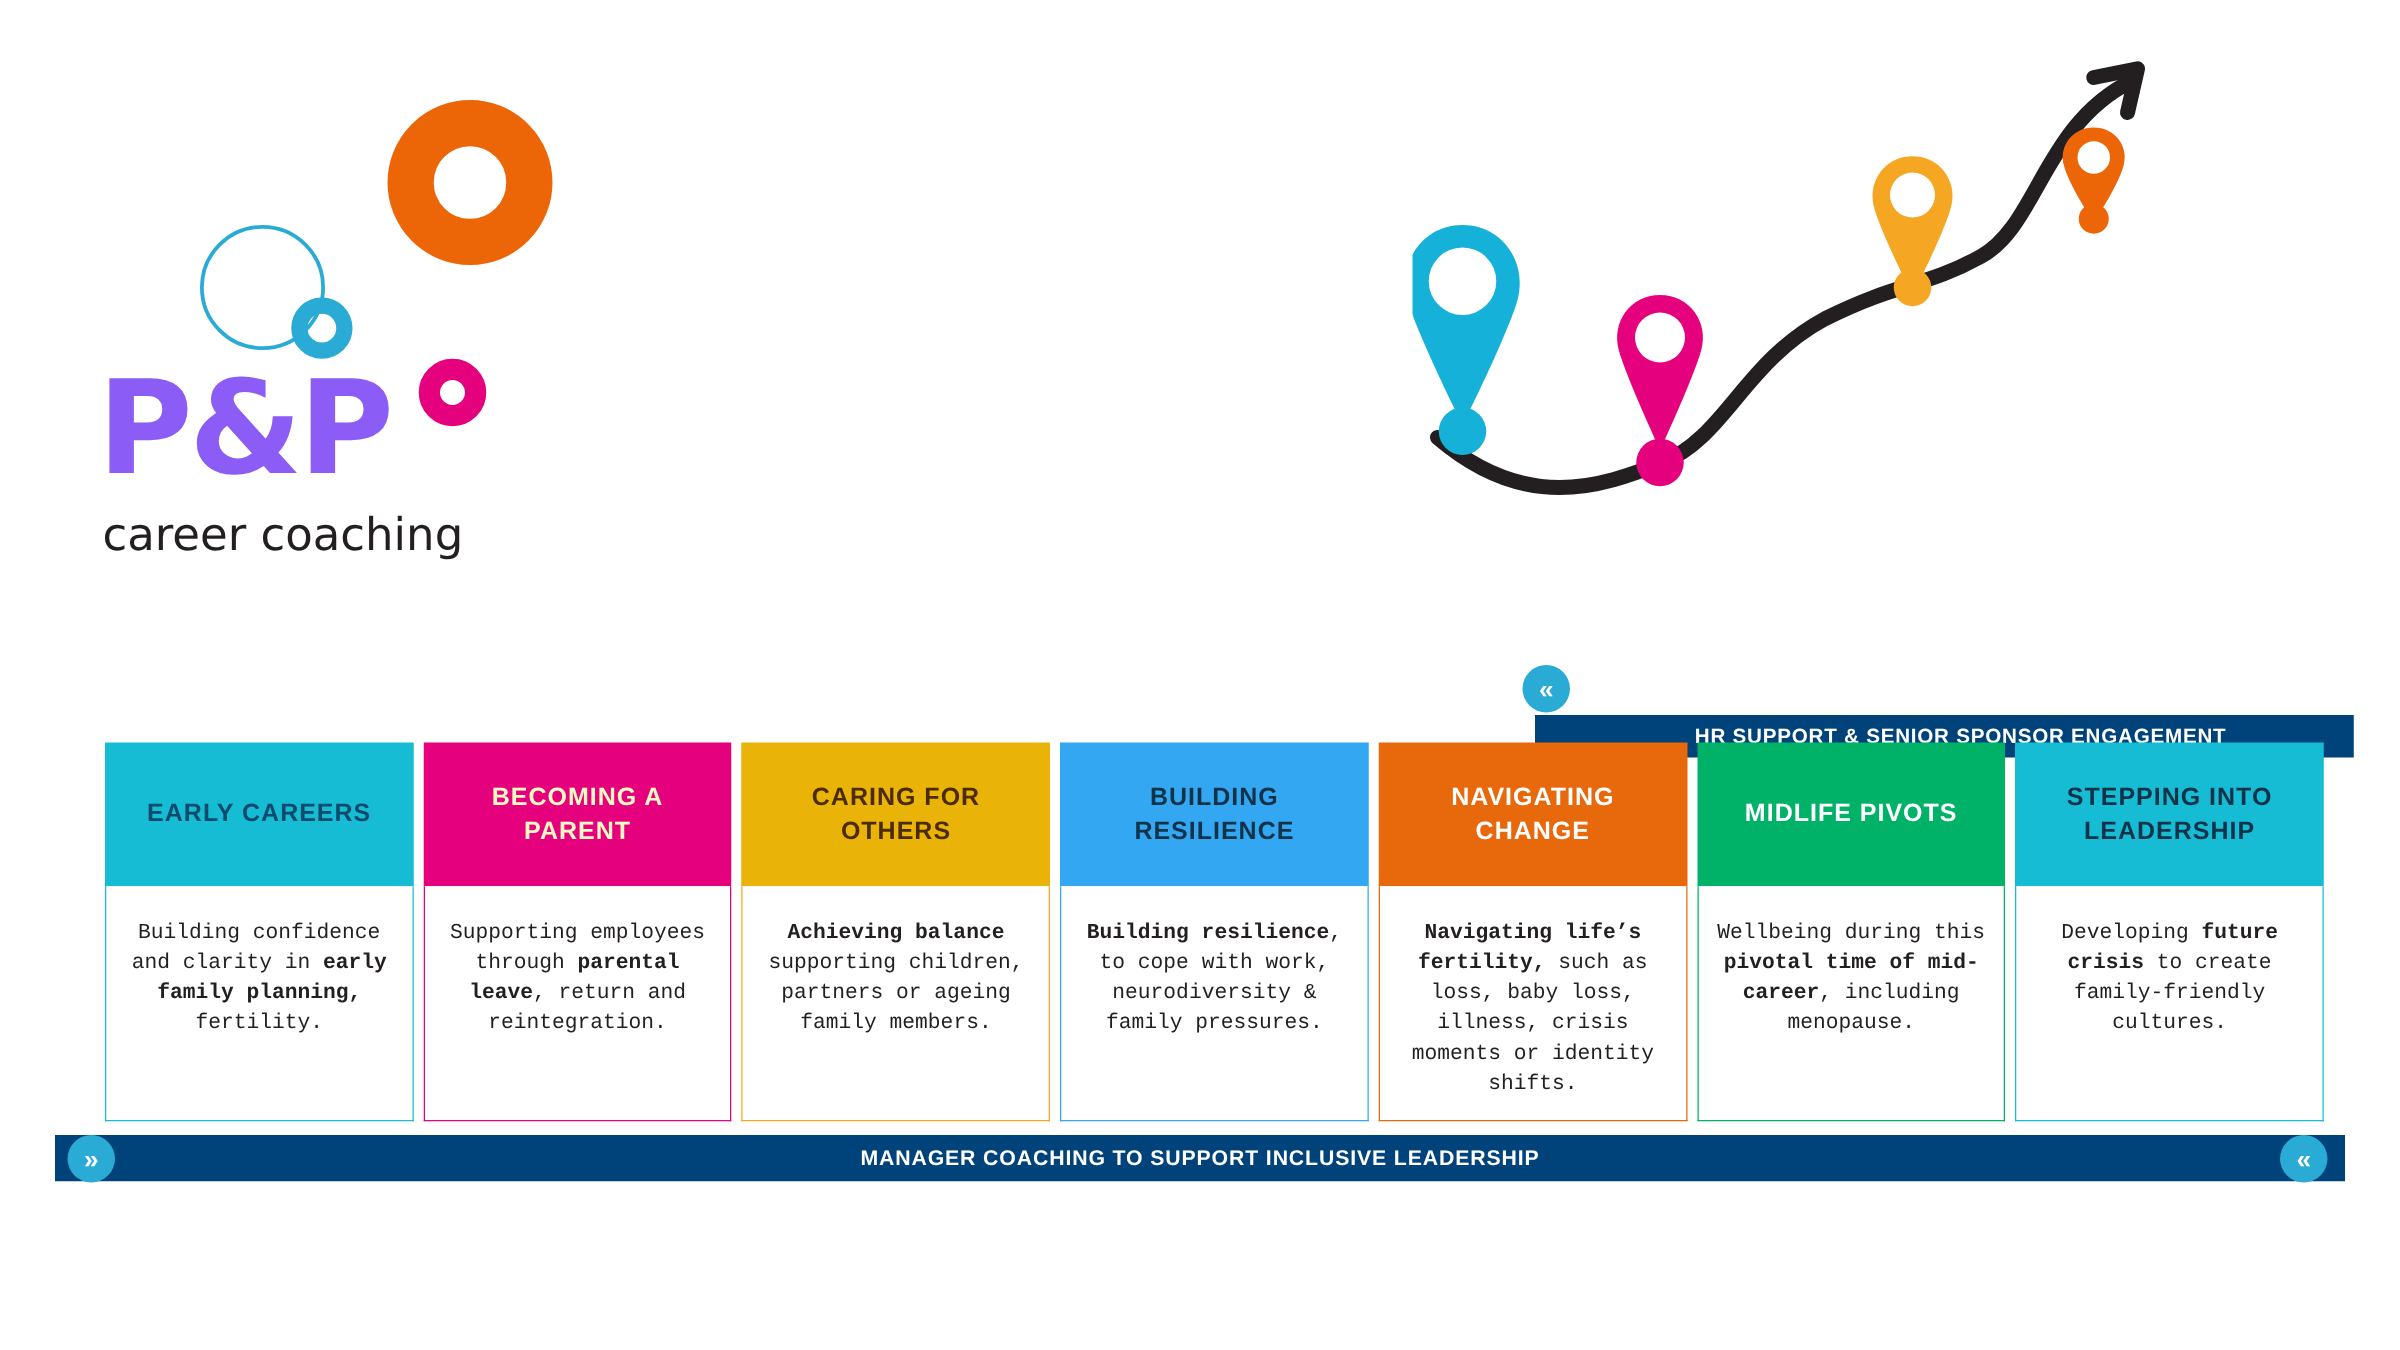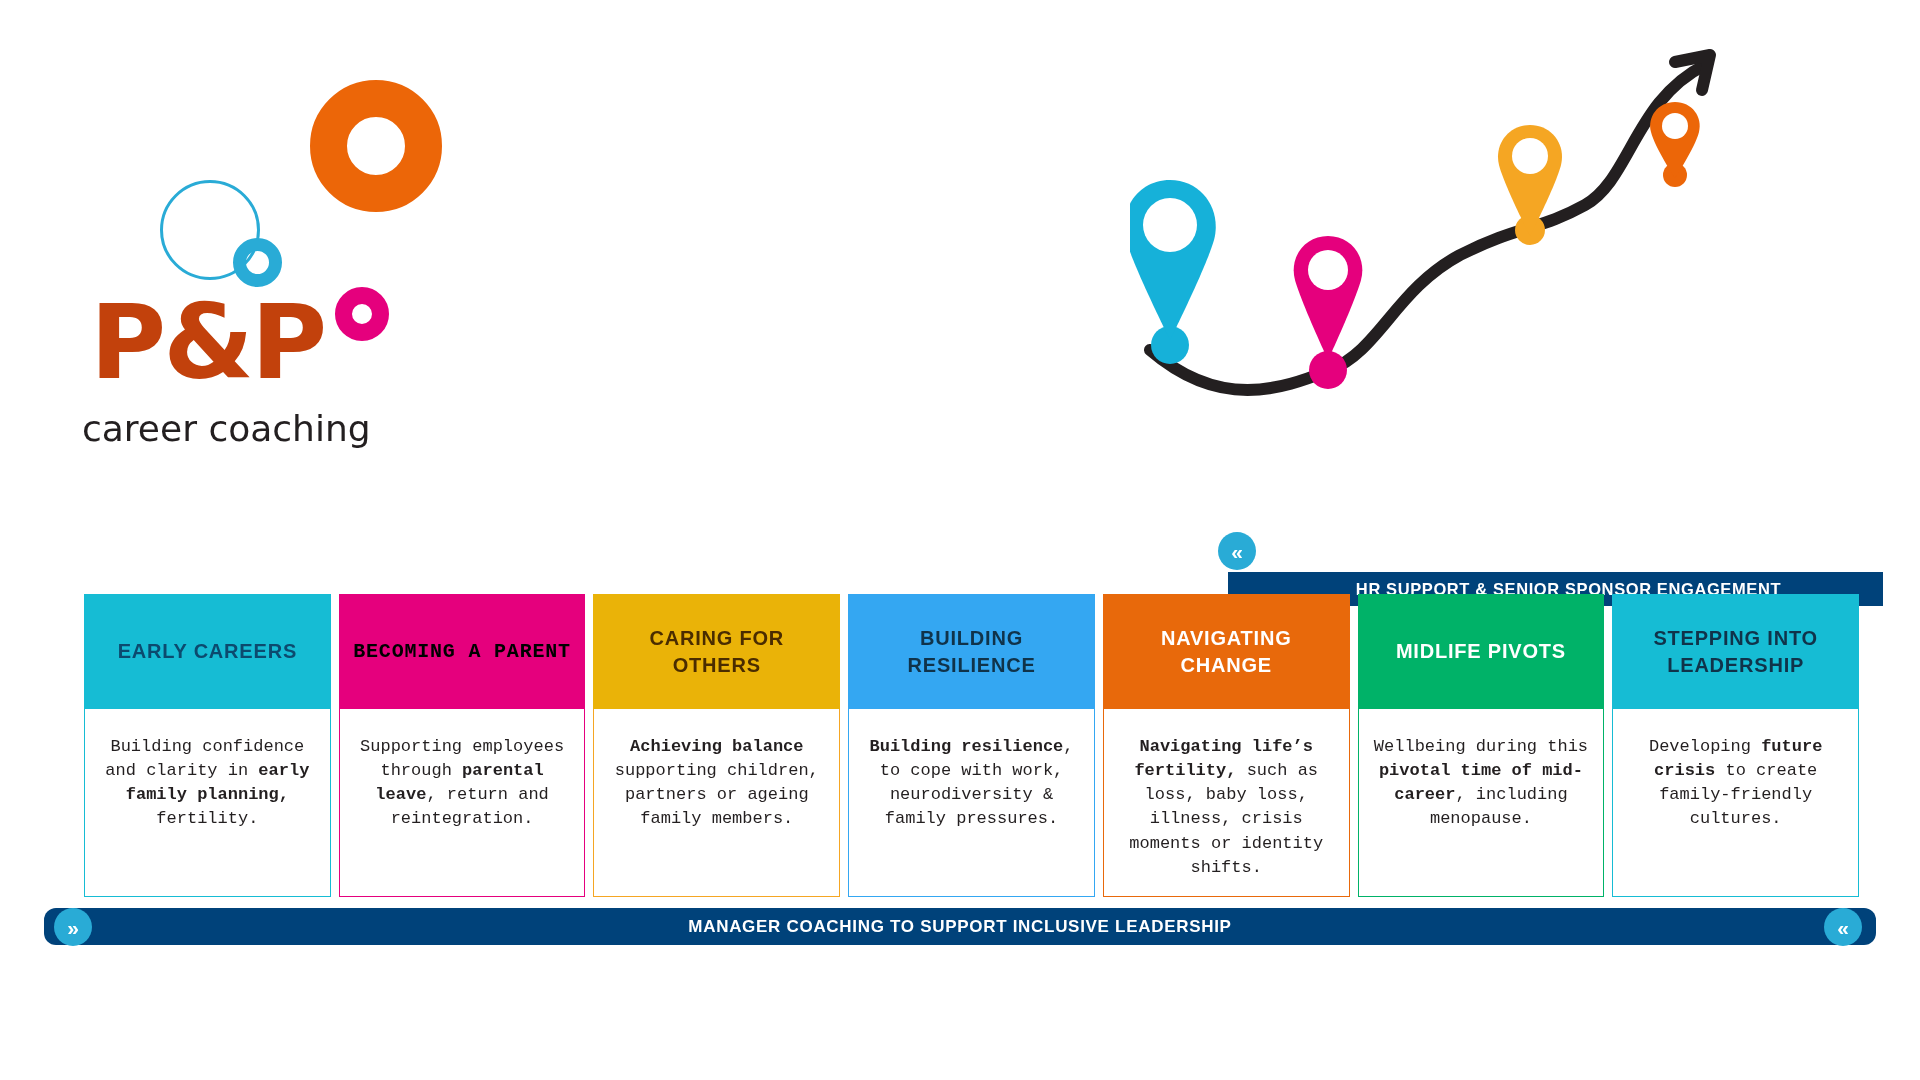--- a/index.html
+++ b/index.html
@@ -43,26 +43,26 @@
     width: 49px; height: 49px;
     border: 13px solid #29abd6;
   }
   #ring-pink {
     left: 275px; top: 237px;
     width: 54px; height: 54px;
     border: 17px solid #e5007d;
   }
   #logo-wordmark {
     position: absolute;
-    left: 30px;
+    left: 18px;
     top: 240px;
     font-family: "DejaVu Sans", sans-serif;
     font-size: 104px;
     font-weight: bold;
-    color: #c2410c;
+    color: #8b5cf6;
     letter-spacing: -3px;
     line-height: 1;
   }
   #logo-tagline {
     position: absolute;
     left: 22px;
     top: 358px;
     font-family: "DejaVu Sans", sans-serif;
     font-size: 36px;
     color: #231f20;
@@ -173,21 +173,20 @@
   #manager-banner {
     position: absolute;
     left: 44px;
     top: 908px;
     width: 1832px;
     height: 37px;
     background: #00427a;
     display: flex;
     align-items: center;
     justify-content: center;
-    border-radius: 12px;
   }
   #manager-banner-text {
     color: #ffffff;
     font-size: 17px;
     font-weight: bold;
     letter-spacing: 0.7px;
   }
   #manager-chev-left { left: 54px; top: 908px; }
   #manager-chev-right { left: 1824px; top: 908px; }
 </style>
@@ -247,21 +246,21 @@
     <div class="card-head" style="background:#16bcd4;">
       <span style="color:#0c4a6e;">EARLY CAREERS</span>
     </div>
     <div class="card-body" style="border-color:#16bcd4;">
       <p>Building confidence and clarity in <b>early family planning,</b> fertility.</p>
     </div>
   </div>
 
   <div class="card">
     <div class="card-head" style="background:#e5007d;">
-      <span style="color:#000000;font-family:Liberation Mono, monospace;">BECOMING A PARENT</span>
+      <span style="color:#fef9c3;">BECOMING A PARENT</span>
     </div>
     <div class="card-body" style="border-color:#e5007d;">
       <p>Supporting employees through <b>parental leave</b>, return and reintegration.</p>
     </div>
   </div>
 
   <div class="card">
     <div class="card-head" style="background:#eab308;">
       <span style="color:#4a2c00;">CARING FOR OTHERS</span>
     </div>

